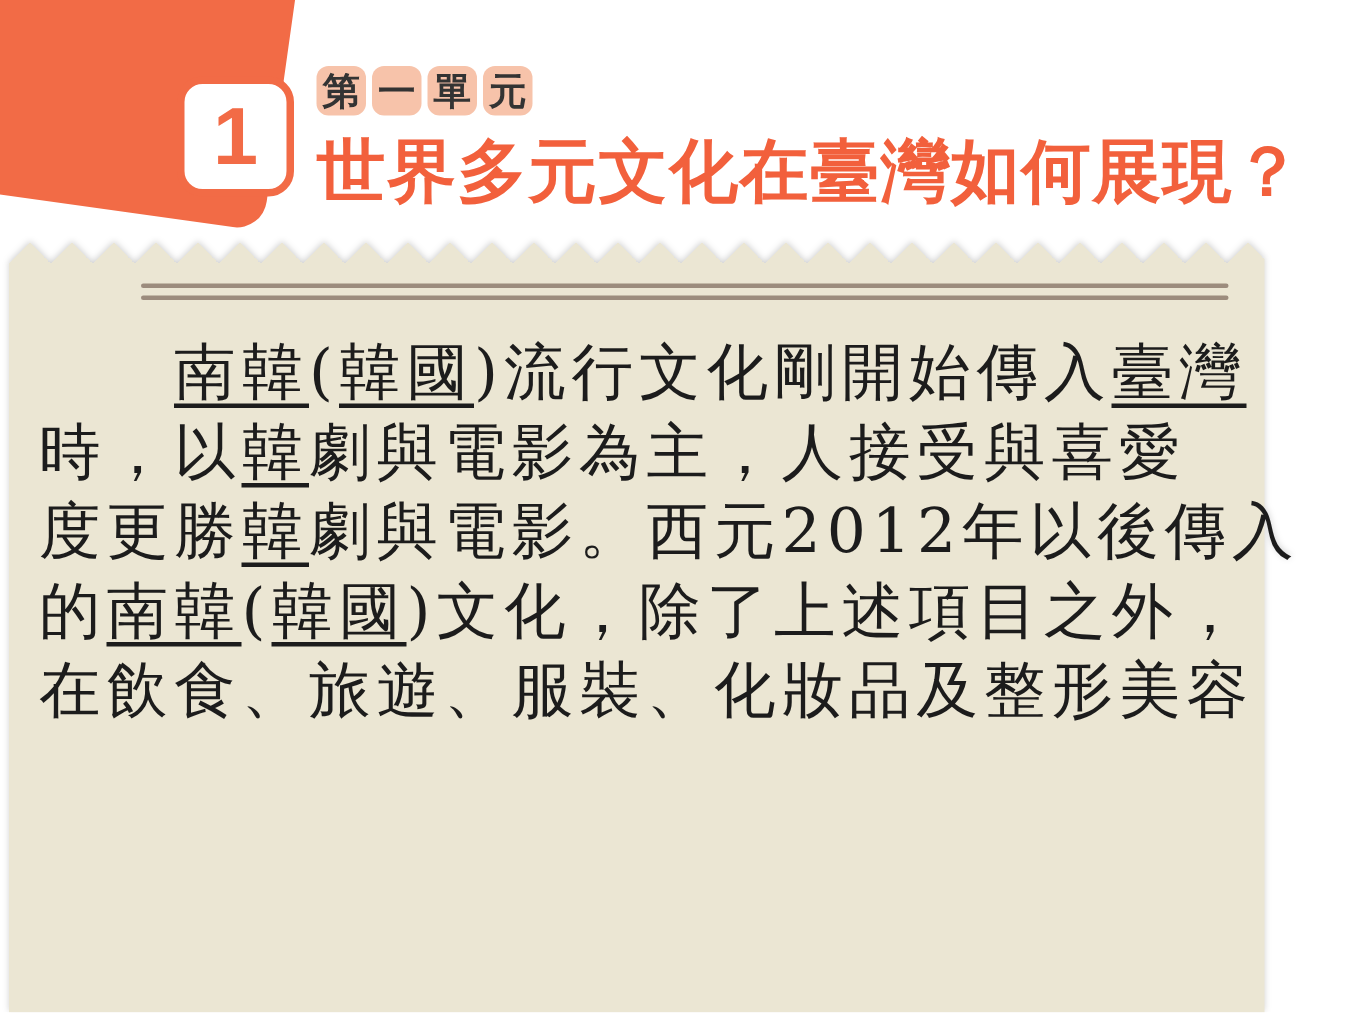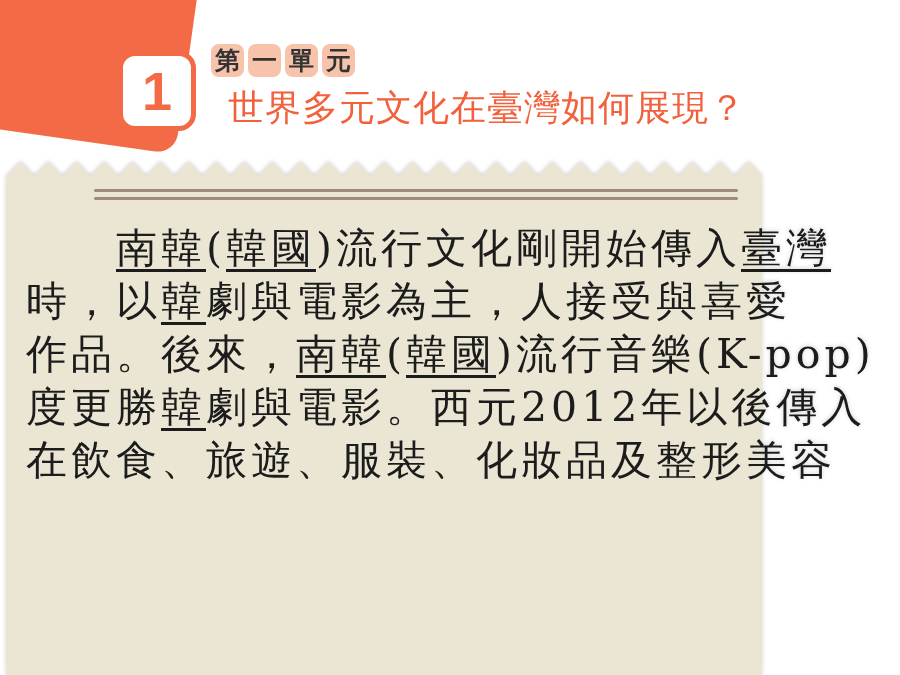--- a/index.html
+++ b/index.html
@@ -20,25 +20,25 @@
   .corner{position:absolute;left:-28px;top:-60px;width:218px;height:200px;
     background:var(--accent);border-radius:20px;transform:rotate(8deg)}
   .numbox{position:absolute;left:118px;top:51px;width:78px;height:80px;
     background:#ffffff;border:5px solid var(--accent);border-radius:17px;
     display:flex;align-items:center;justify-content:center}
   .numbox span{color:var(--accent);font-size:54px;font-weight:800;line-height:1}
   .badges{position:absolute;left:211px;top:44px;display:flex;gap:4px}
   .badge{width:33px;height:33px;background:var(--badge-bg);border-radius:8px;
     color:var(--badge-text);font-size:25px;font-weight:700;
     display:flex;align-items:center;justify-content:center}
-  .title{position:absolute;left:228px;top:84px;font-size:36px;font-weight:400;
+  .title{position:absolute;left:211px;top:84px;font-size:46px;font-weight:700;
     color:var(--title);letter-spacing:1px;white-space:nowrap}
 
   
-  .paper{position:absolute;left:6px;top:176px;width:756px;height:499px;
+  .paper{position:absolute;left:6px;top:176px;width:837px;height:499px;
     background:var(--paper);
     filter:drop-shadow(0 -1px 2px rgba(0,0,0,.18))}
   .paper::before{content:"";position:absolute;left:0;right:0;top:-14px;height:14px;
     background:conic-gradient(from 135deg at 50% 0%,var(--paper) 90deg,transparent 90deg);
     background-size:28px 14px;background-repeat:repeat-x}
   .rule{padding-top:13px;margin:0 24px 0 88px}
   .rl{height:3px;background:var(--rule);border-radius:2px}
   .rl + .rl{margin-top:5px}
 
   
@@ -69,19 +69,19 @@
   </header>
 
   <section class="paper">
     <div class="rule">
       <div class="rl"></div>
       <div class="rl"></div>
     </div>
     <div class="passage">
         <div class="line indent"><span class="u">南韓</span><span>(</span><span class="u">韓國</span><span>)流行文化剛開始傳入</span><span class="u">臺灣</span></div>
         <div class="line"><span>時，以</span><span class="u">韓</span><span>劇與電影為主，人接受與喜愛</span></div>
-        <div class="line"><span>作品。後來，</span><span class="u">南韓</span><span>(</span><span class="u">韓國</span><span>)流行音樂(K-pop)</span></div>
         <div class="line"><span>度更勝</span><span class="u">韓</span><span>劇與電影。西元2012年以後傳入</span></div>
+        <div class="line"><span>的</span><span class="u">南韓</span><span>(</span><span class="u">韓國</span><span>)文化，除了上述項目之外，</span></div>
         <div class="line"><span>在飲食、旅遊、服裝、化妝品及整形美容</span></div>
       </div>
   </section>
 
 </div>
 
 </body></html>

